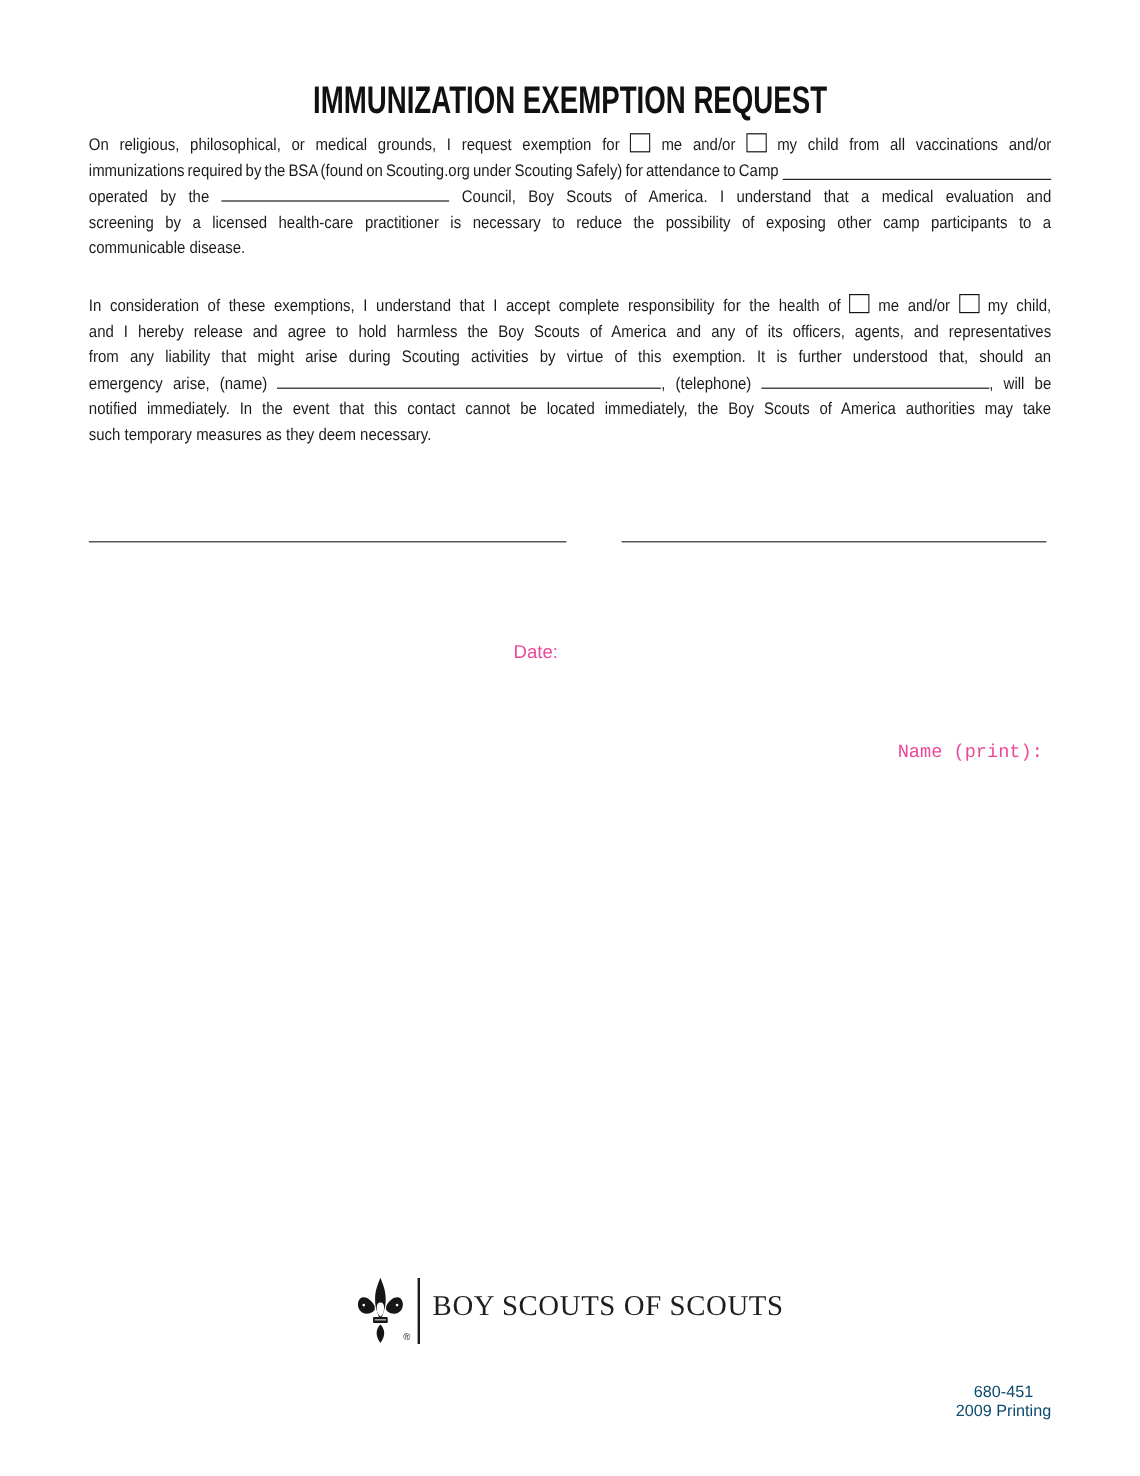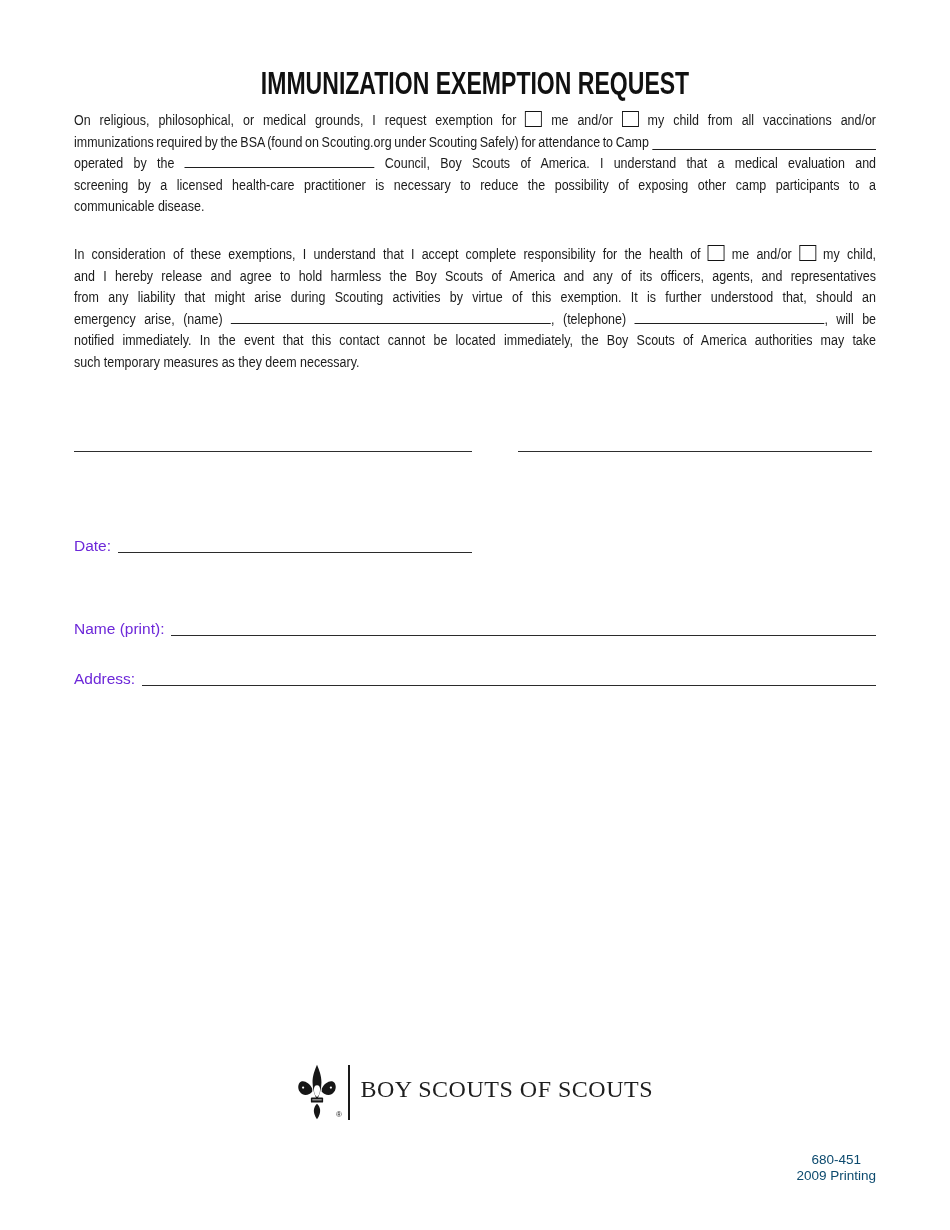--- a/index.html
+++ b/index.html
@@ -55,26 +55,26 @@
   .sig-label {
     position:absolute; top:459px; text-align:center;
     font-size:15px; color:#1c1c1c;
   }
   #sig-label-left  { left:74px;  width:398px; }
   #sig-label-right { left:518px; width:354px; }
 
   
   .frow {
     position:absolute; display:flex; align-items:flex-end;
-    font-size:15.5px; color:#6d28d9; height:20px;
+    font-size:15.5px; color:#ec4899; height:20px;flex-direction:column;
   }
   .frow .lbl { white-space:nowrap; padding-right:7px; }
   .frow .fline { flex:1 1 auto; border-bottom:1.5px solid #2b2b2b; height:0; margin-bottom:2px; }
   #row-date    { top:535px; left:74px; width:398px; }
-  #row-name    { top:618px; left:74px; width:802px; }
+  #row-name    { top:618px; left:74px; width:802px;font-family:Liberation Mono, monospace; }
   #row-address { top:668px; left:74px; width:802px; }
   #row-city    { top:717px; left:74px; width:802px; }
 
   
   .logo {
     position:absolute; top:1064px; left:0; width:950px;
     display:flex; justify-content:center; align-items:center;
   }
   .logo-icon { position:relative; width:40px; height:56px; margin-right:5px; }
   .logo-icon svg { display:block; width:40px; height:56px; }
@@ -157,24 +157,20 @@
   <div class="sig-line" id="sig-line-right"></div>
 
   <div class="frow" id="row-date">
     <span class="lbl">Date:</span>
     <span class="fline"></span>
   </div>
   <div class="frow" id="row-name">
     <span class="lbl">Name (print):</span>
     <span class="fline"></span>
   </div>
-  <div class="frow" id="row-address">
-    <span class="lbl">Address:</span>
-    <span class="fline"></span>
-  </div>
 
   <div class="logo">
     <div class="logo-icon">
       <svg viewBox="0 0 72 100" xmlns="http://www.w3.org/2000/svg" fill="#161616">
         <path d="M36 1 C32 11 28 20 28 33 C28 46 32 56 36 64 C40 56 44 46 44 33 C44 20 40 11 36 1 Z"></path>
         <path d="M27.5 44 C22 32 10 27 5 33 C0 39 2 50 10 54 C16 57 24 54 27.5 49 Z"></path>
         <path d="M44.5 44 C50 32 62 27 67 33 C72 39 70 50 62 54 C56 57 48 54 44.5 49 Z"></path>
         <rect x="25" y="60" width="22" height="9" rx="1.5"></rect>
         <path d="M36 71 C30 77 27 86 36 99 C45 86 42 77 36 71 Z"></path>
         <path d="M36 38 C32 38 30.5 41 30.5 46 C30.5 53 33 57 36 59 C39 57 41.5 53 41.5 46 C41.5 41 40 38 36 38 Z" fill="#ffffff"></path>

